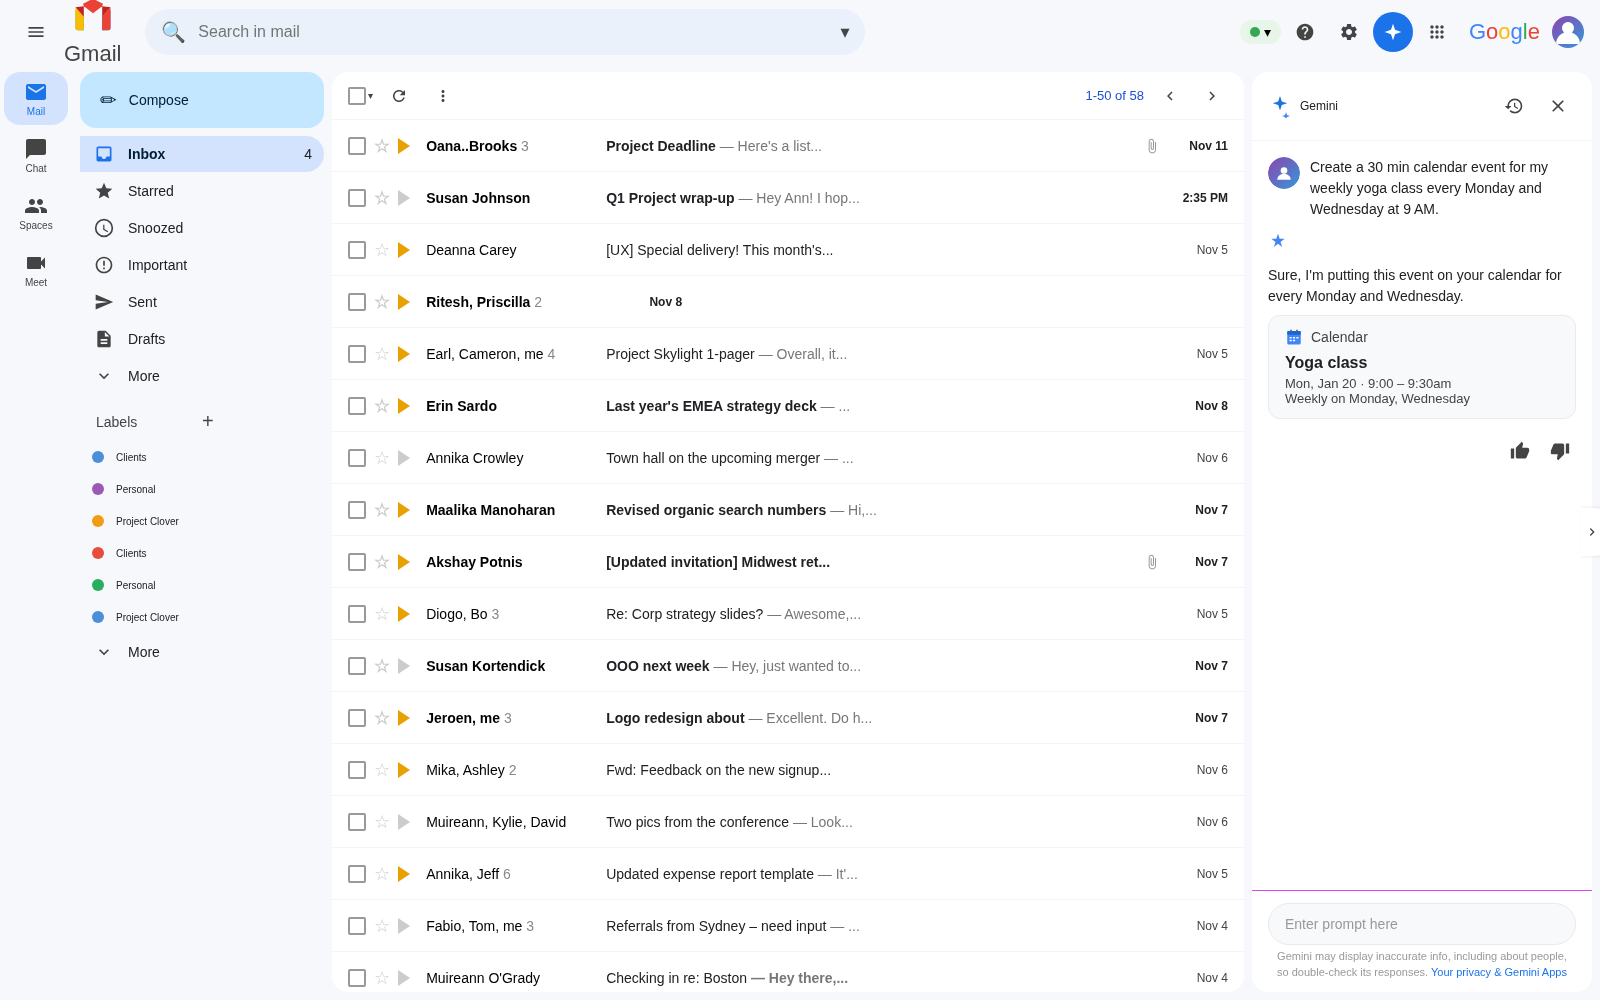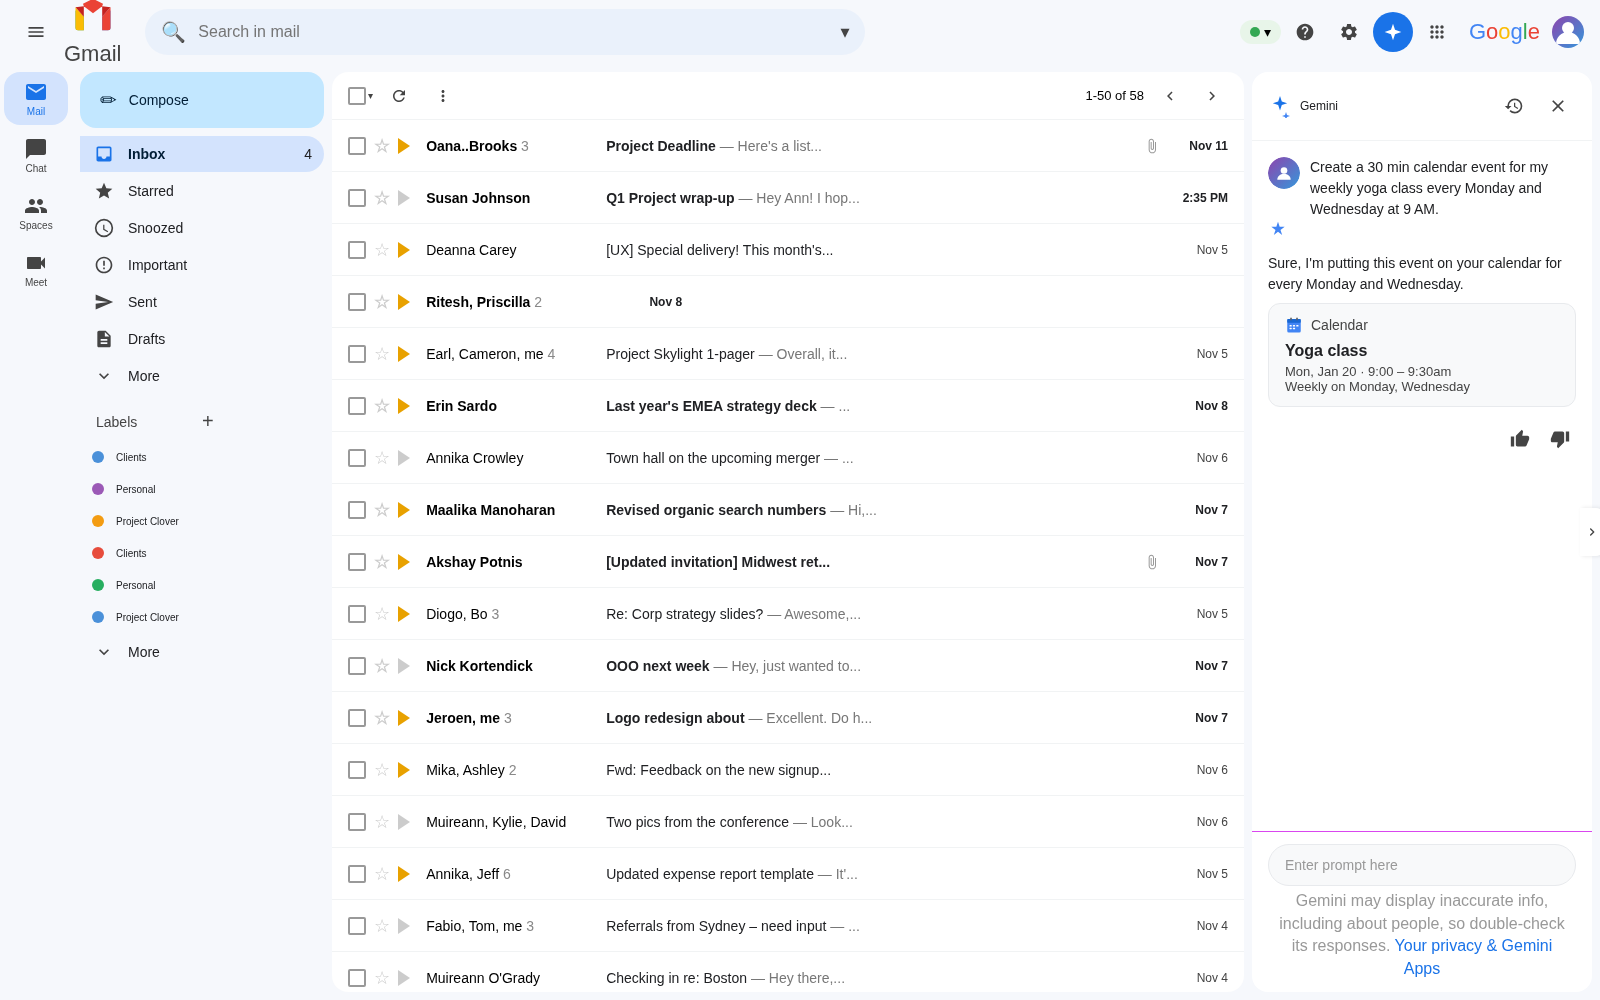--- a/index.html
+++ b/index.html
@@ -72,21 +72,21 @@
     
     #email-list {
       flex: 1; background: white; border-radius: 16px; margin: 8px 8px 8px 0;
       overflow-y: auto; display: flex; flex-direction: column;
     }
     .email-toolbar {
       display: flex; align-items: center; padding: 8px 16px; gap: 8px; border-bottom: 1px solid #f1f3f4;
       height: 48px; flex-shrink: 0;
     }
     .email-toolbar .tb-btn { width: 36px; height: 36px; border-radius: 50%; display: flex; align-items: center; justify-content: center; cursor: pointer; color: #444; font-size: 18px; }
-    .email-toolbar .page-info { margin-left: auto; font-size: 13px; color: #000000; display: flex; align-items: center; gap: 10px; }
+    .email-toolbar .page-info { margin-left: auto; font-size: 13px; color: #1d4ed8; display: flex; align-items: center; gap: 10px; }
     .email-toolbar .page-info .nav-btn { width: 32px; height: 32px; border-radius: 50%; display: flex; align-items: center; justify-content: center; cursor: pointer; }
 
     .email-row {
       display: flex; align-items: center; padding: 0 16px; height: 52px;
       border-bottom: 1px solid #f1f3f4; cursor: pointer; flex-shrink: 0;
     }
     .email-row.unread { background: white; font-weight: 600; }
     .email-row.read { background: white; font-weight: 400; }
     .email-row .check-box { width: 18px; height: 18px; border: 2px solid #999; border-radius: 2px; margin-right: 8px; flex-shrink: 0; }
     .email-row .star { font-size: 18px; color: #ccc; margin-right: 8px; cursor: pointer; flex-shrink: 0; }
@@ -104,21 +104,21 @@
       width: 340px; background: white; border-radius: 16px; margin: 8px 8px 8px 0;
       display: flex; flex-direction: column; flex-shrink: 0; position: relative;
     }
     .gemini-header {
       display: flex; align-items: center; padding: 16px; border-bottom: 1px solid #f1f3f4;
       gap: 8px; flex-shrink: 0;
     }
     .gemini-header .gem-title { font-size: 12px; font-weight: 500; color: #202124; flex: 1; }
     .gemini-header .header-btn { width: 36px; height: 36px; border-radius: 50%; display: flex; align-items: center; justify-content: center; cursor: pointer; color: #444; font-size: 20px; }
 
-    .gemini-content { flex: 1; padding: 16px; overflow-y: auto; display: flex; flex-direction: column; }
+    .gemini-content { flex: 1; padding: 16px; overflow-y: auto; display: flex; flex-direction: column; gap: 12px; }
 
     .user-avatar { width: 32px; height: 32px; border-radius: 50%; overflow: hidden; flex-shrink: 0; }
 
     .user-message { display: flex; gap: 10px; align-items: flex-start; }
     .user-message-text { font-size: 14px; color: #202124; line-height: 1.5; }
 
     .gemini-response { display: flex; flex-direction: column; gap: 8px; }
     .gemini-star { font-size: 18px; color: #4285f4; }
     .gemini-text { font-size: 14px; color: #202124; line-height: 1.5; }
 
@@ -128,21 +128,21 @@
     .calendar-card .cal-name { font-size: 14px; color: #444; }
     .calendar-card .event-title { font-size: 16px; font-weight: 600; color: #202124; margin-bottom: 4px; }
     .calendar-card .event-time { font-size: 13px; color: #444; }
     .calendar-card .event-recur { font-size: 13px; color: #444; }
 
     .feedback-row { display: flex; gap: 8px; justify-content: flex-end; margin-top: 8px; }
     .feedback-btn { width: 32px; height: 32px; border-radius: 50%; display: flex; align-items: center; justify-content: center; cursor: pointer; color: #444; font-size: 18px; }
 
     .gemini-input-area { padding: 12px 16px; border-top: 1px solid #d946ef; flex-shrink: 0; }
     .gemini-input { width: 100%; background: #f8f9fa; border: 1px solid #e8eaed; border-radius: 24px; padding: 12px 16px; font-size: 14px; color: #999; outline: none; cursor: text; }
-    .gemini-disclaimer { font-size: 16px; color: #999; text-align: center; padding: 4px 8px 0; line-height: 1.4; }
+    .gemini-disclaimer { font-size: 11px; color: #999; text-align: center; padding: 4px 8px 0; line-height: 1.4; }
     .gemini-disclaimer a { color: #1a73e8; text-decoration: none; }
 
     .gemini-collapse { position: absolute; right: -12px; top: 50%; transform: translateY(-50%); width: 24px; height: 48px; background: white; border-radius: 0 8px 8px 0; display: flex; align-items: center; justify-content: center; cursor: pointer; box-shadow: 2px 0 4px rgba(0,0,0,0.1); }
 
     
     .cb-container { display: flex; align-items: center; gap: 2px; }
     .select-all-cb { width: 18px; height: 18px; border: 2px solid #999; border-radius: 2px; cursor: pointer; }
     .cb-dropdown { font-size: 10px; color: #444; cursor: pointer; }
 
     
@@ -492,21 +492,21 @@
       <span class="subject-part">Re: Corp strategy slides?</span>
       <span style="color:#777;font-weight:400;"> — Awesome,...</span>
     </span>
     <div class="icons-area"></div>
     <span class="date">Nov 5</span>
   </div>
         <div class="email-row unread">
     <div class="check-box"></div>
     <span class="star ">☆</span>
     <div style="width:0;height:0;border-top:8px solid transparent;border-bottom:8px solid transparent;border-left:12px solid #ccc;flex-shrink:0;margin-right:8px;"></div>
-    <span class="sender">Nick Kortendick</span>
+    <span class="sender">Susan Kortendick</span>
     <span class="subject-snippet">
       <span class="subject-part">OOO next week</span>
       <span style="color:#777;font-weight:400;"> — Hey, just wanted to...</span>
     </span>
     <div class="icons-area"></div>
     <span class="date">Nov 7</span>
   </div>
         <div class="email-row unread">
     <div class="check-box"></div>
     <span class="star ">☆</span>
@@ -567,21 +567,21 @@
     <div class="icons-area"></div>
     <span class="date">Nov 4</span>
   </div>
         <div class="email-row read">
     <div class="check-box"></div>
     <span class="star ">☆</span>
     <div style="width:0;height:0;border-top:8px solid transparent;border-bottom:8px solid transparent;border-left:12px solid #ccc;flex-shrink:0;margin-right:8px;"></div>
     <span class="sender">Muireann O'Grady</span>
     <span class="subject-snippet">
       <span class="subject-part">Checking in re: Boston</span>
-      <span style="color:#777;font-weight:400;"> — Hey there,...</span>
+      <span style="color:#777;font-weight:700;"> — Hey there,...</span>
     </span>
     <div class="icons-area"></div>
     <span class="date">Nov 4</span>
   </div>
       </div>
   </div>
 
   <div id="gemini-panel">
     <div class="gemini-header">
       <svg width="24" height="24" viewBox="0 0 24 24">

